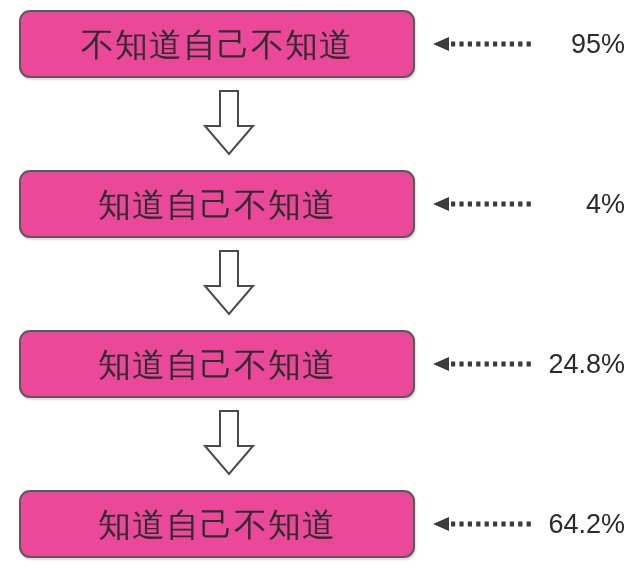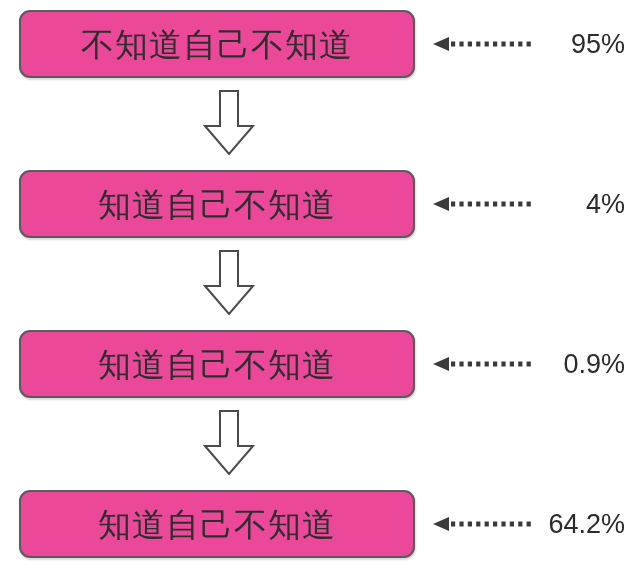--- a/index.html
+++ b/index.html
@@ -128,21 +128,21 @@
 
   <div class="row" style="top:330px;">
     <div class="stage-box">
       <span class="stage-label">知道自己不知道</span>
     </div>
     <div class="annot">
       <svg class="dotted-arrow" viewBox="0 0 106 18">
         <polygon points="2,9 18,2 18,16" fill="#3a3a3a"></polygon>
         <line x1="20" y1="9" x2="104" y2="9" stroke="#3a3a3a" stroke-width="5" stroke-dasharray="4.2 4.2" stroke-linecap="butt"></line>
       </svg>
-      <span class="pct">0.9%</span>
+      <span class="pct">24.8%</span>
     </div>
   </div>
 
   <div class="connector" style="top:410px;">
     <svg viewBox="0 0 52 66">
       <polygon points="17,1 35,1 35,36 50,36 26,64 2,36 17,36" fill="#ffffff" stroke="#4a4a4a" stroke-width="2" stroke-linejoin="miter"></polygon>
     </svg>
   </div>
 
   <div class="row" style="top:490px;">

